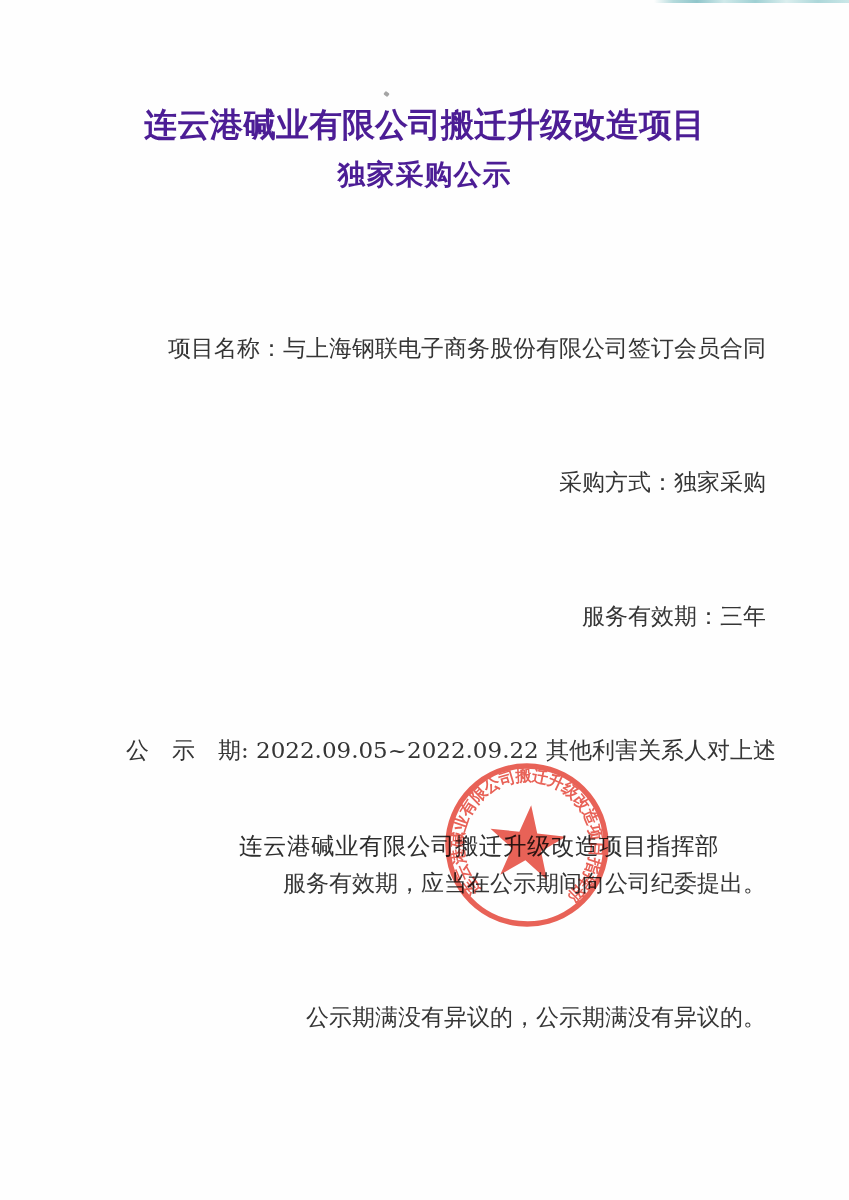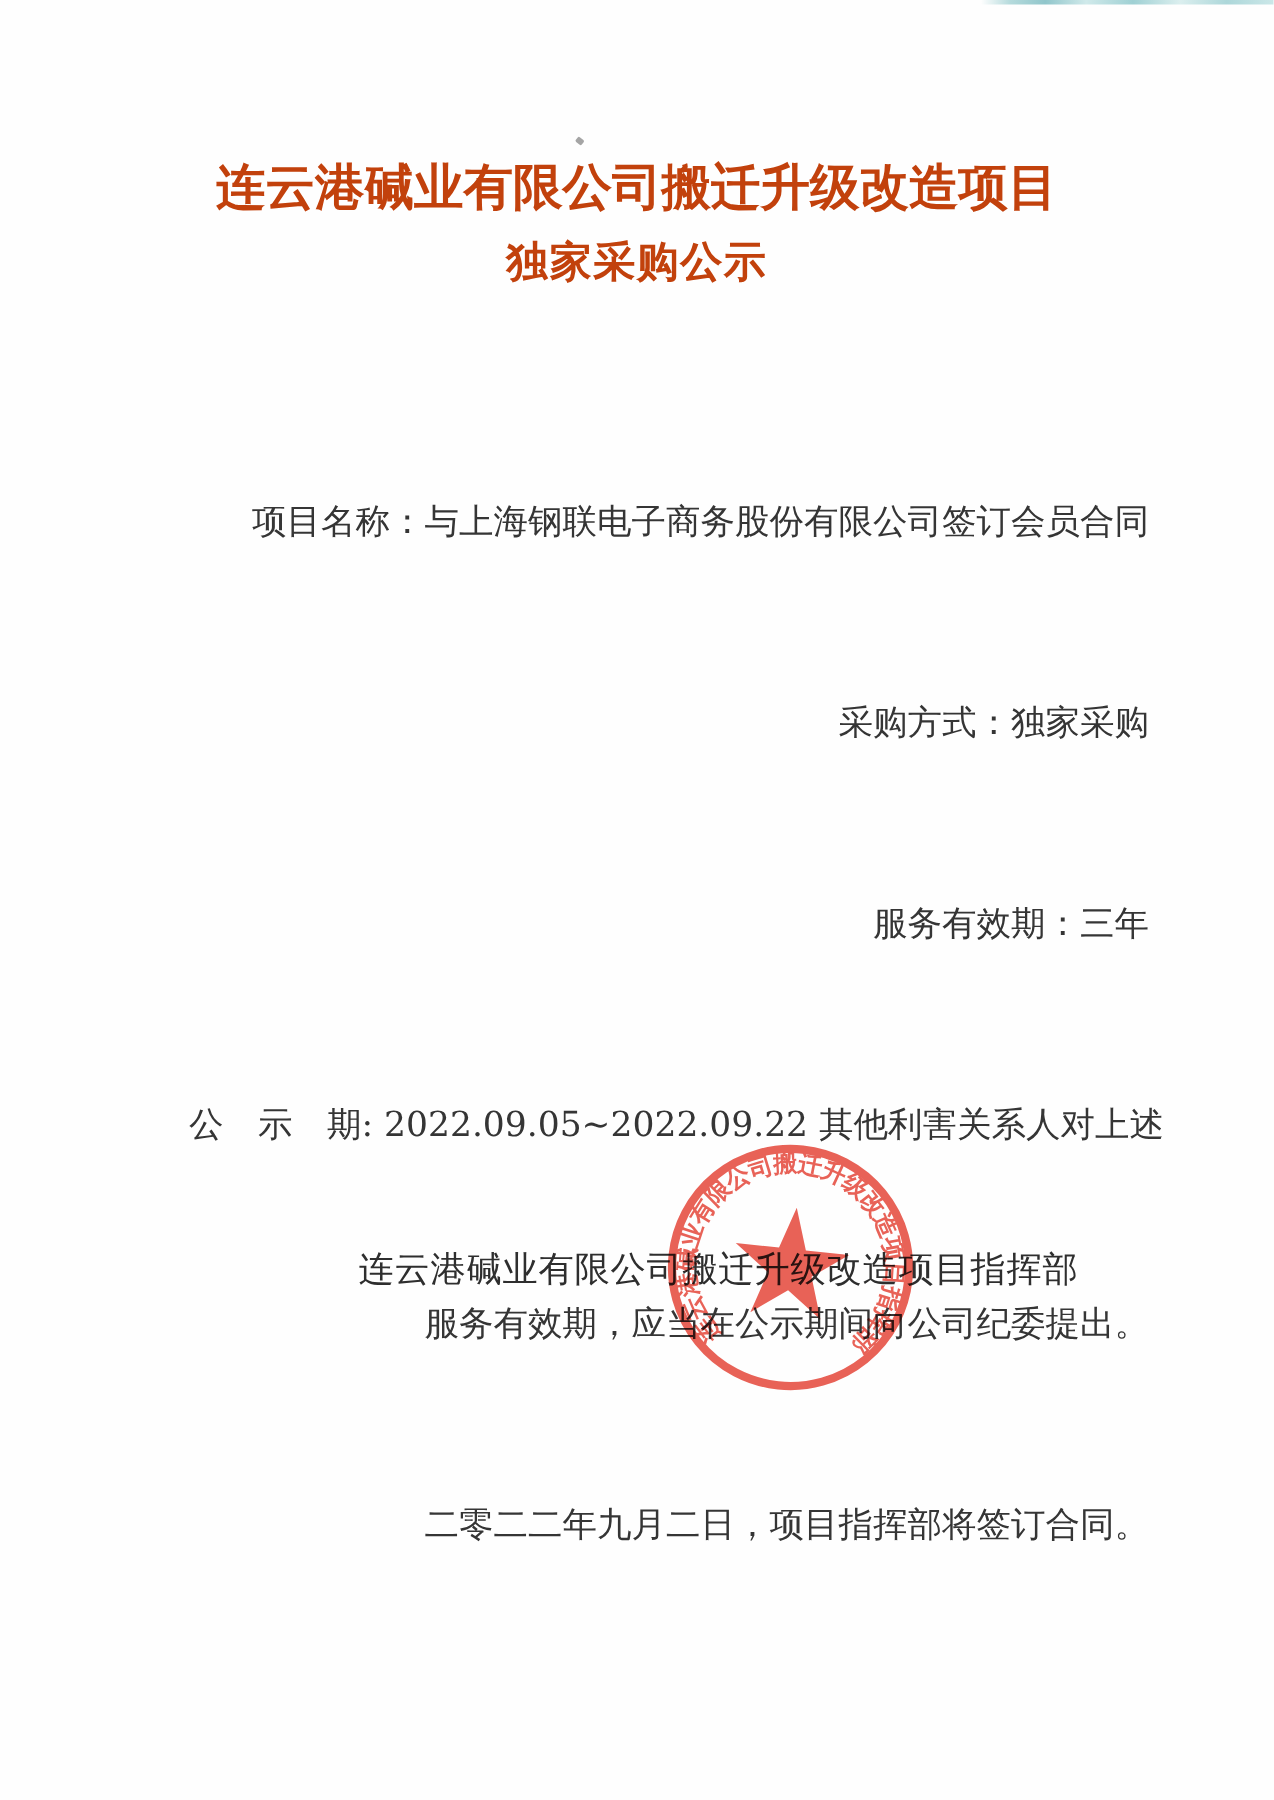--- a/index.html
+++ b/index.html
@@ -42,21 +42,21 @@
     opacity: .8;
   }
   .title {
     position: absolute;
     left: 0;
     width: 100%;
     margin: 0;
     text-align: center;
     font-family: "Liberation Sans", sans-serif;
     font-weight: 900;
-    color: #c2410c;
+    color: #4c1d95;
   }
   .title-l1 { top: 103px; font-size: 33px; letter-spacing: 0px; }
   .title-l2 { top: 156px; font-size: 28px; letter-spacing: 1px; }
 
   .body-text {
     position: absolute;
     left: 126px;
     top: 237px;
     width: 640px;
     font-size: 23px;
@@ -109,21 +109,21 @@
 
   <h1 class="title title-l1">连云港碱业有限公司搬迁升级改造项目</h1>
   <h1 class="title title-l2">独家采购公示</h1>
 
   <div class="body-text">
     <div class="body-line">项目名称：与上海钢联电子商务股份有限公司签订会员合同</div>
     <div class="body-line">采购方式：独家采购</div>
     <div class="body-line">服务有效期：三年</div>
     <div class="body-line">公　示　期: 2022.09.05~2022.09.22 其他利害关系人对上述</div>
     <div class="body-line indent">服务有效期，应当在公示期间向公司纪委提出。</div>
-    <div class="body-line indent">二零二二年九月二日，项目指挥部将签订合同。</div>
+    <div class="body-line indent">公示期满没有异议的，公示期满没有异议的。</div>
     
   </div>
 
   <div class="sig-org">连云港碱业有限公司搬迁升级改造项目指挥部</div>
 
   <svg class="stamp" width="170" height="170" viewBox="0 0 170 170">
     <g transform="rotate(6 85 85)">
       <circle cx="85" cy="85" r="79" fill="none" stroke-width="5.5" stroke="#e64a3e"></circle>
       <polygon points="85,45 94,72.6 123,72.6 99.6,89.7 108.5,117.4 85,100.3 61.5,117.4 70.4,89.7 47,72.6 76,72.6" fill="#e64a3e"></polygon>
       <path id="ringPath" d="M 43.9 134 A 64 64 0 1 1 126.1 134" fill="none"></path>

